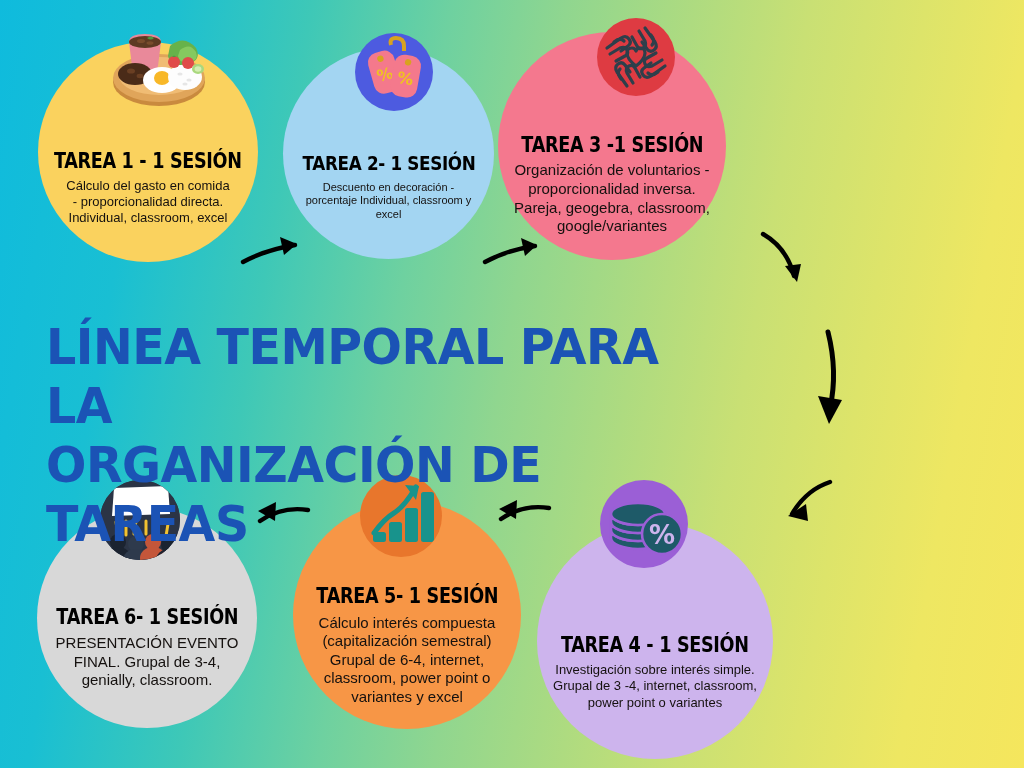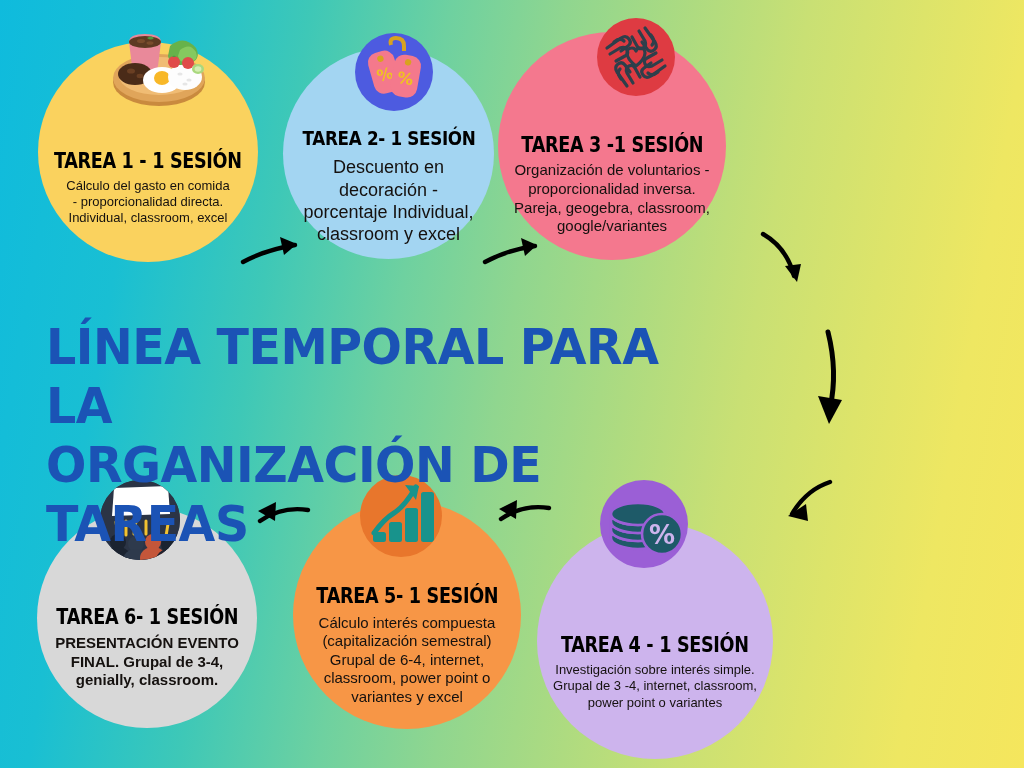--- a/index.html
+++ b/index.html
@@ -92,25 +92,25 @@
   }
 
   #node1 .node-title { font-size: 21px; padding-top: 72px; }
   #node2 .node-title { font-size: 20px; padding-top: 67px; }
   #node3 .node-title { font-size: 21px; padding-top: 78px; }
   #node4 .node-title { font-size: 21px; padding-top: 63px; }
   #node5 .node-title { font-size: 21px; padding-top: 62px; }
   #node6 .node-title { font-size: 21px; padding-top: 60px; }
 
   #node1 .node-desc { font-size: 13px; padding-top: 6px; width: 168px; }
-  #node2 .node-desc { font-size: 18px; padding-top: 7px; width: 185px; }
+  #node2 .node-desc { font-size: 11px; padding-top: 7px; width: 185px; }
   #node3 .node-desc { font-size: 15px; padding-top: 5px; width: 212px; }
   #node4 .node-desc { font-size: 13px; padding-top: 6px; width: 206px; }
   #node5 .node-desc { font-size: 15px; padding-top: 6px; width: 212px; }
-  #node6 .node-desc { font-size: 15px; padding-top: 6px; width: 190px; font-weight: bold; }
+  #node6 .node-desc { font-size: 15px; padding-top: 6px; width: 190px; }
 
   
   .icon-badge {
     position: absolute;
     border-radius: 50%;
     overflow: hidden;
     display: block;
   }
   #icon1 { left: 110px; top: 22px;  width: 98px;  height: 92px;  border-radius: 0; }
   #icon2 { left: 355px; top: 33px;  width: 78px;  height: 78px;  background: #4D5BE0; }

